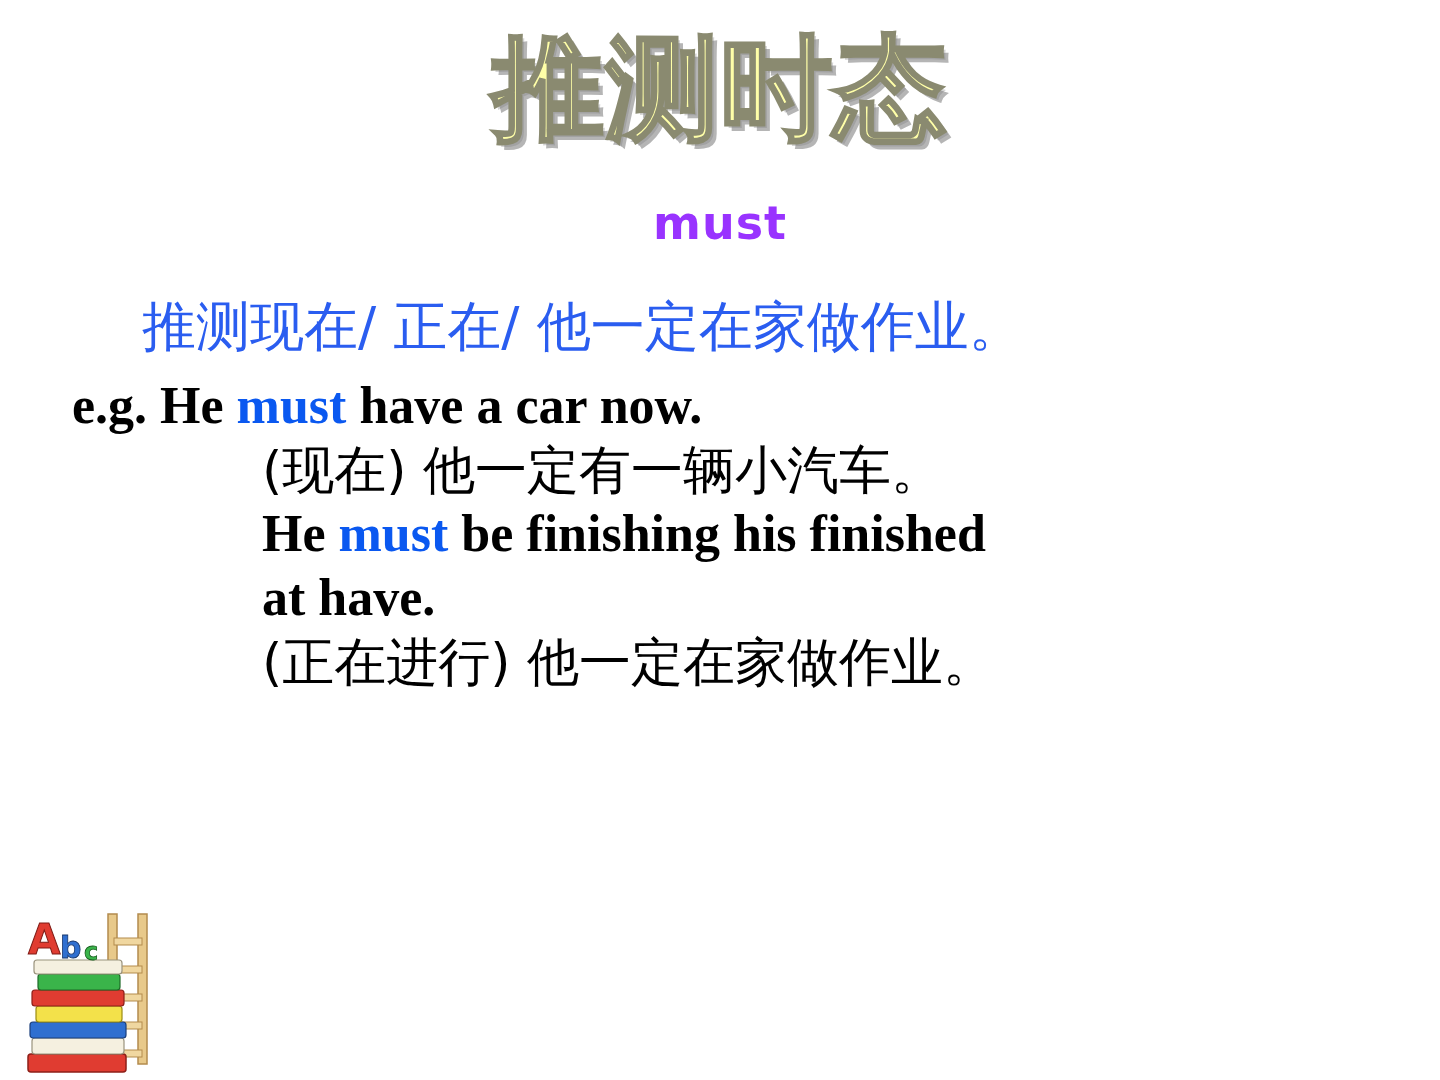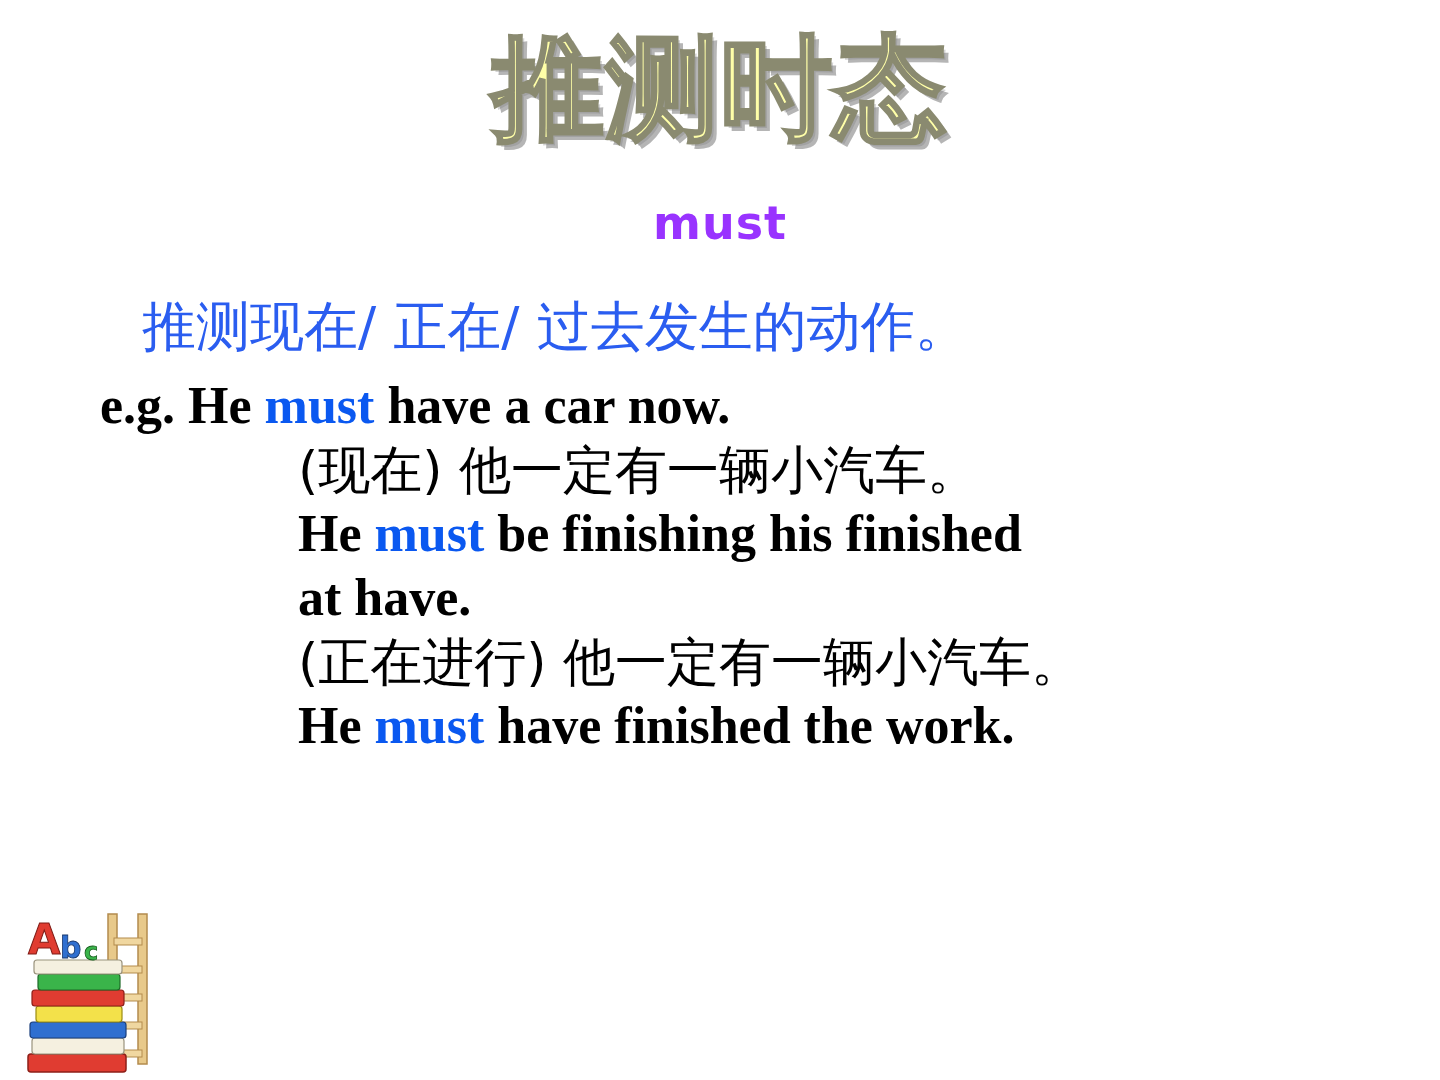--- a/index.html
+++ b/index.html
@@ -64,27 +64,26 @@
     color: #000000;
     white-space: nowrap;
   }
   .line-cn-blue {
     color: #2a5df0;
     padding-left: 142px;
     font-size: 54px;
     margin-bottom: 26px;
   }
   .line-eg {
-    padding-left: 100px;
+    padding-left: 72px;
     margin-bottom: 12px;
   }
   .line-indent {
     padding-left: 262px;
     margin-bottom: 12px;
-    margin-left: 36px;
   }
   .blue-word {
     color: #0a58f0;
   }
   .cn {
     font-family: "DejaVu Sans", sans-serif;
     font-weight: normal;
   }
 
   
@@ -100,39 +99,36 @@
 <body>
 
 <div class="title-wrap">
   <div class="title">推测时态</div>
 </div>
 
 <div class="subtitle">must</div>
 
 <div class="content">
 
-  <div class="line line-cn-blue cn">推测现在/ 正在/ 过去发生的动作。</div>
+  <div class="line line-cn-blue cn">推测现在/ 正在/ 他一定在家做作业。</div>
 
   <div class="line line-eg">
     <span>e.g. He </span><span class="blue-word">must</span><span> have a car now.</span>
   </div>
 
   <div class="line line-indent cn">(现在) 他一定有一辆小汽车。</div>
 
   <div class="line line-indent">
     <span>He </span><span class="blue-word">must</span><span> be finishing his finished</span>
   </div>
 
   <div class="line line-indent">at have.</div>
 
-  <div class="line line-indent cn">(正在进行) 他一定有一辆小汽车。</div>
+  <div class="line line-indent cn">(正在进行) 他一定在家做作业。</div>
 
-  <div class="line line-indent">
-    <span>He </span><span class="blue-word">must</span><span> have finished the work.</span>
-  </div>
 
 
 </div>
 
 <svg class="clipart" viewBox="0 0 150 190">
 
   <g>
     <rect x="86" y="28" width="9" height="150" fill="#e8c98a" stroke="#b38b4d" stroke-width="1.5"></rect>
     <rect x="116" y="28" width="9" height="150" fill="#e8c98a" stroke="#b38b4d" stroke-width="1.5"></rect>
     <rect x="92" y="52" width="28" height="7" fill="#f0d7a0" stroke="#b38b4d" stroke-width="1"></rect>

